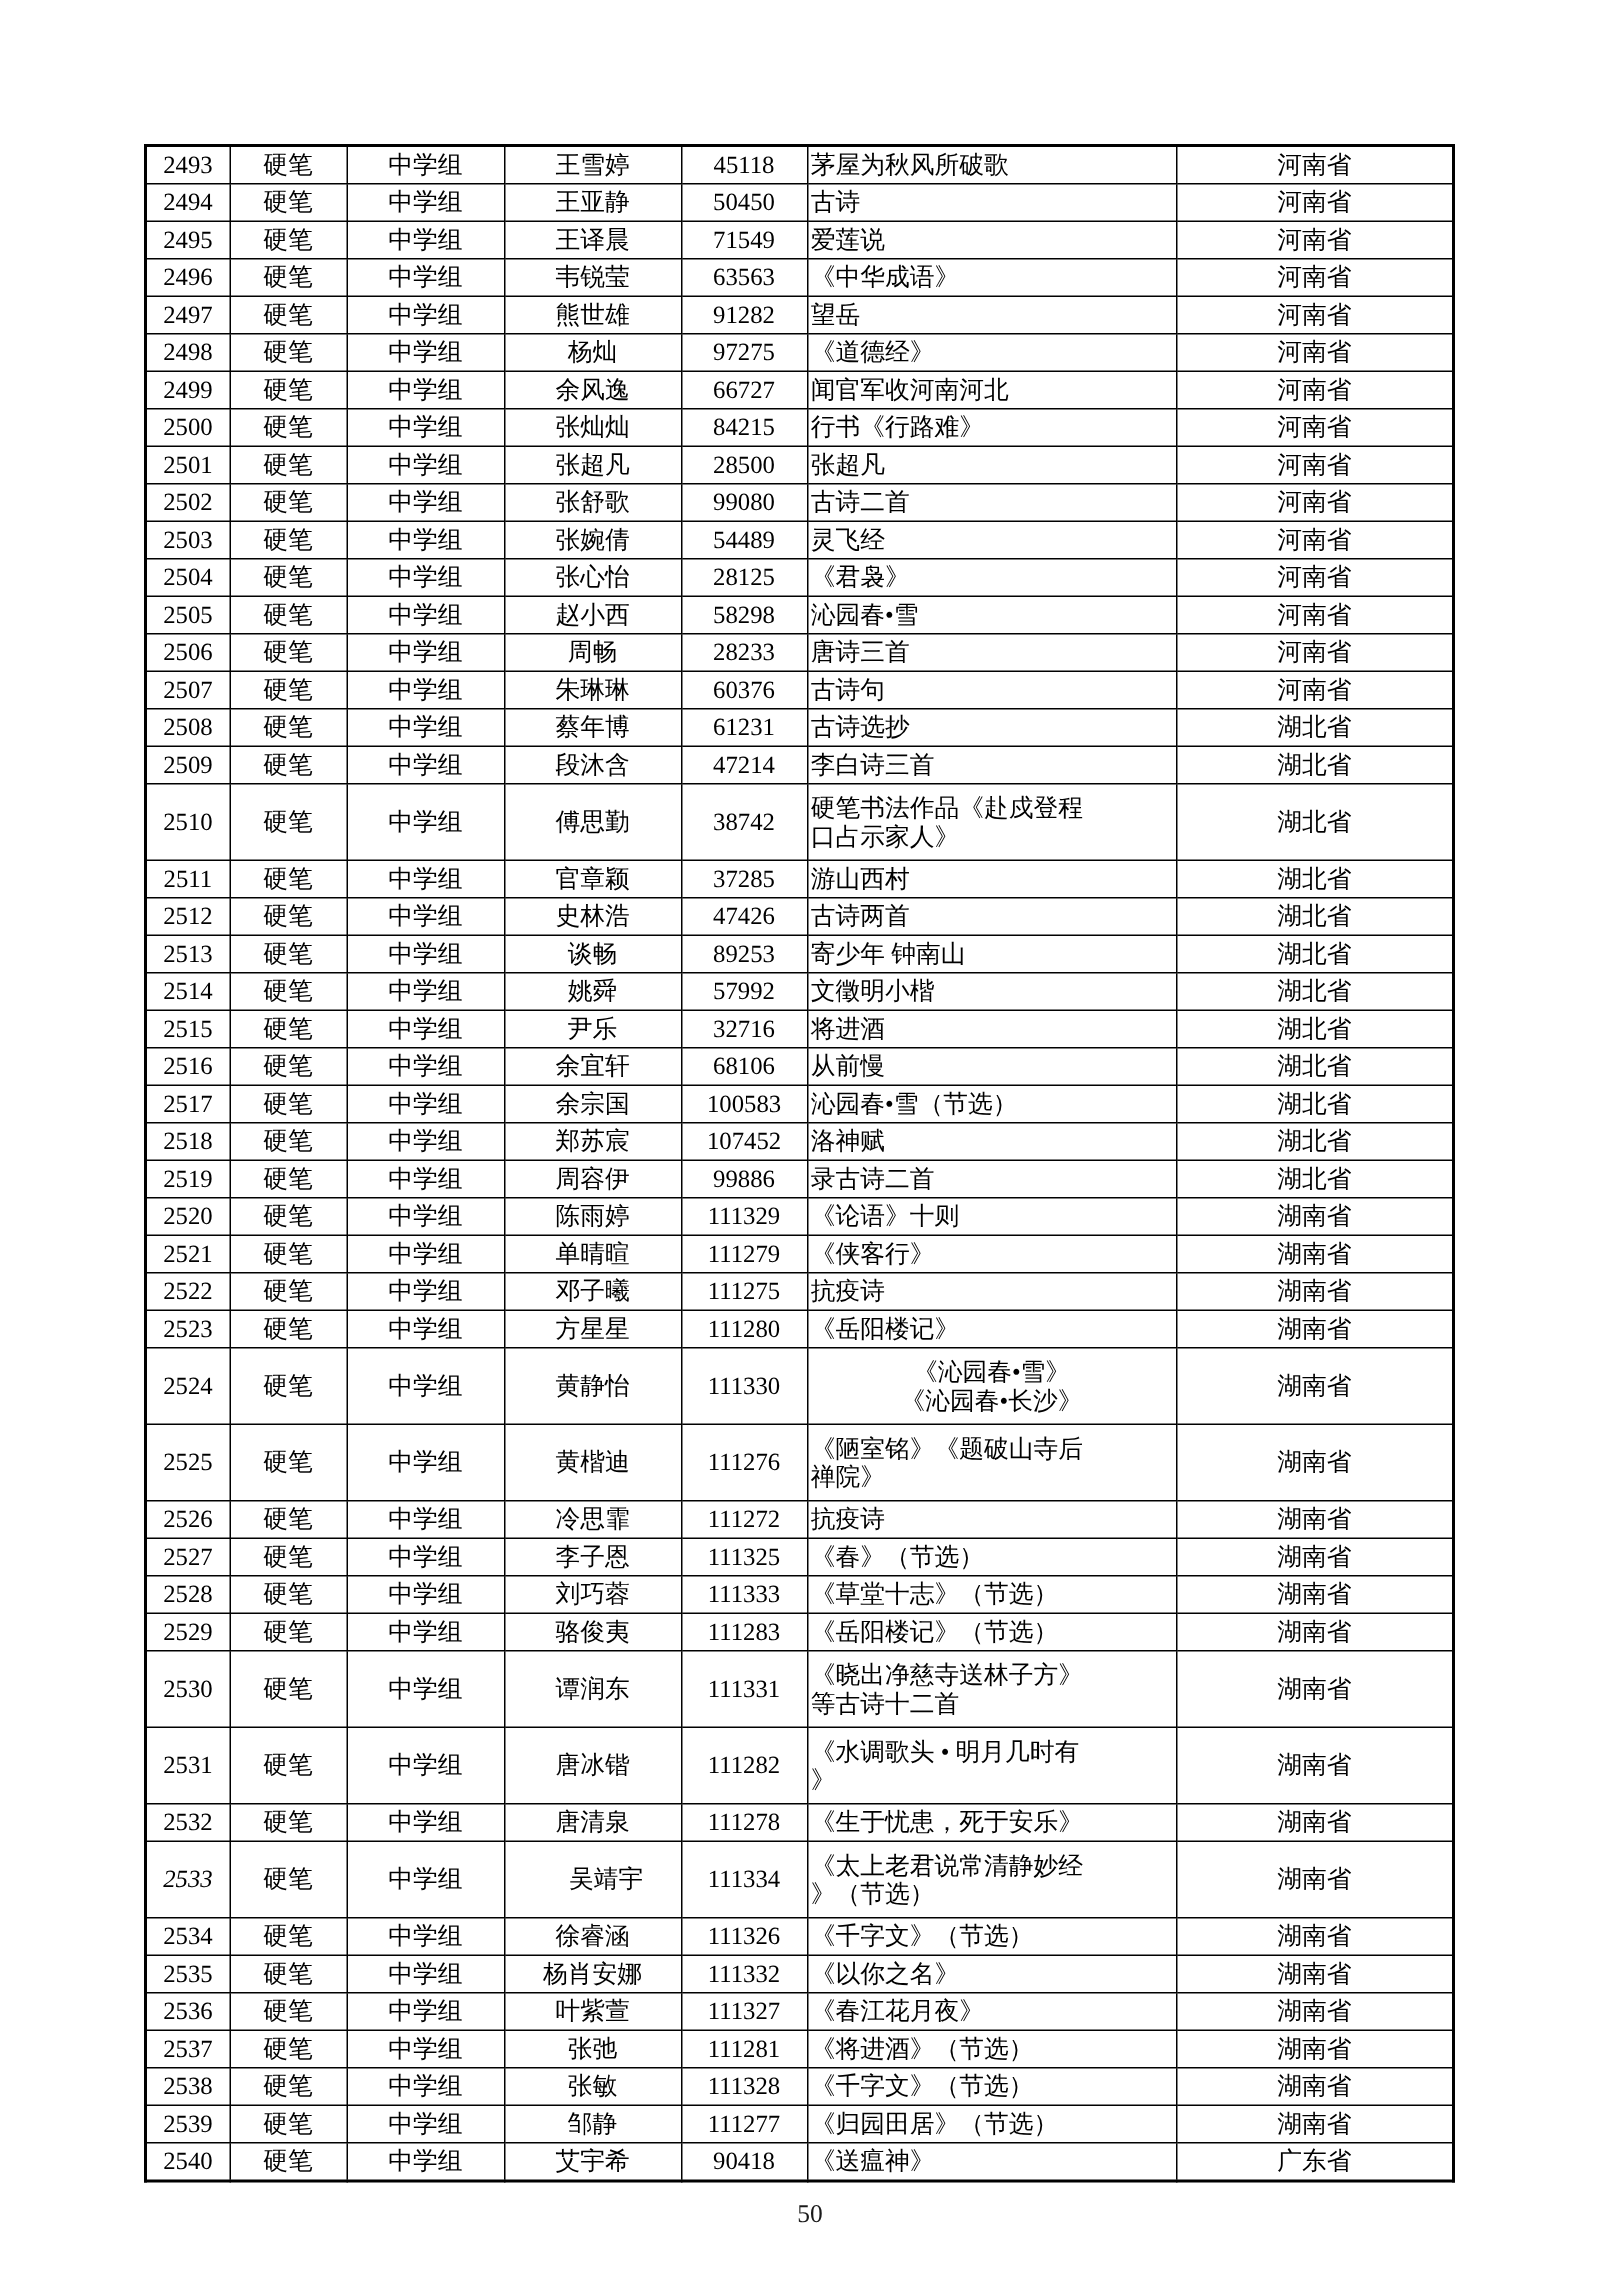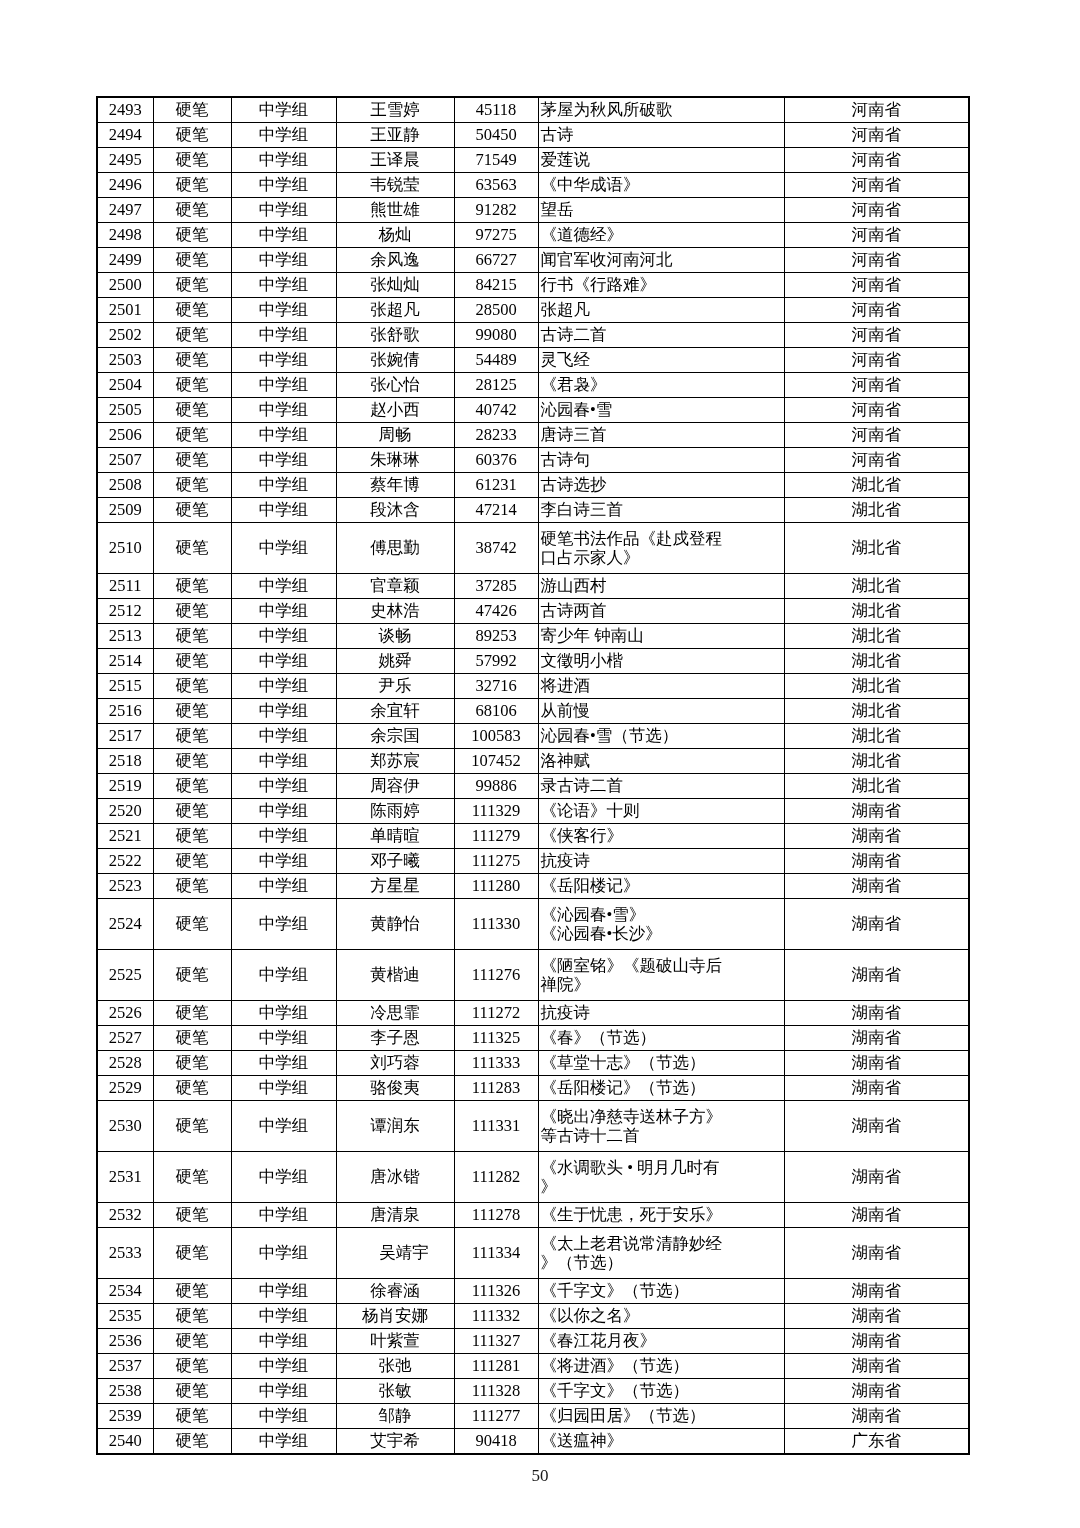--- a/index.html
+++ b/index.html
@@ -195,21 +195,21 @@
             <td class="name">张心怡</td>
             <td class="code">28125</td>
             <td class="work">《君袅》</td>
             <td class="prov">河南省</td>
           </tr>
           <tr>
             <td class="no">2505</td>
             <td class="cat">硬笔</td>
             <td class="grp">中学组</td>
             <td class="name">赵小西</td>
-            <td class="code">40742</td>
+            <td class="code">58298</td>
             <td class="work">沁园春•雪</td>
             <td class="prov">河南省</td>
           </tr>
           <tr>
             <td class="no">2506</td>
             <td class="cat">硬笔</td>
             <td class="grp">中学组</td>
             <td class="name">周畅</td>
             <td class="code">28233</td>
             <td class="work">唐诗三首</td>
@@ -368,21 +368,21 @@
             <td class="code">111280</td>
             <td class="work">《岳阳楼记》</td>
             <td class="prov">湖南省</td>
           </tr>
           <tr>
             <td class="no" style="height: 48px;">2524</td>
             <td class="cat" style="height: 48px;">硬笔</td>
             <td class="grp" style="height: 48px;">中学组</td>
             <td class="name" style="height: 48px;">黄静怡</td>
             <td class="code" style="height: 48px; margin-left: 28px;">111330</td>
-            <td class="work" style="height: 48px;  font-family: Liberation Serif, serif;">《沁园春•雪》
+            <td class="work" style="height: 48px; text-align: center; font-family: Liberation Serif, serif;">《沁园春•雪》
 《沁园春•长沙》</td>
             <td class="prov" style="height: 48px;">湖南省</td>
           </tr>
           <tr>
             <td class="no" style="height: 48px;">2525</td>
             <td class="cat" style="height: 48px;">硬笔</td>
             <td class="grp" style="height: 48px;">中学组</td>
             <td class="name" style="height: 48px;">黄楷迪</td>
             <td class="code" style="height: 48px;">111276</td>
             <td class="work" style="height: 48px;">《陋室铭》《题破山寺后
@@ -448,21 +448,21 @@
           <tr>
             <td class="no">2532</td>
             <td class="cat">硬笔</td>
             <td class="grp">中学组</td>
             <td class="name">唐清泉</td>
             <td class="code">111278</td>
             <td class="work">《生于忧患，死于安乐》</td>
             <td class="prov">湖南省</td>
           </tr>
           <tr>
-            <td class="no" style="height: 48px;">2533</td>
+            <td class="no" style="height: 48px; font-style: italic;">2533</td>
             <td class="cat" style="height: 48px;">硬笔</td>
             <td class="grp" style="height: 48px;">中学组</td>
             <td class="name" style="height: 48px; padding-left: 20px;">吴靖宇</td>
             <td class="code" style="height: 48px;">111334</td>
             <td class="work" style="height: 48px;">《太上老君说常清静妙经
 》（节选）</td>
             <td class="prov" style="height: 48px;">湖南省</td>
           </tr>
           <tr>
             <td class="no">2534</td>

